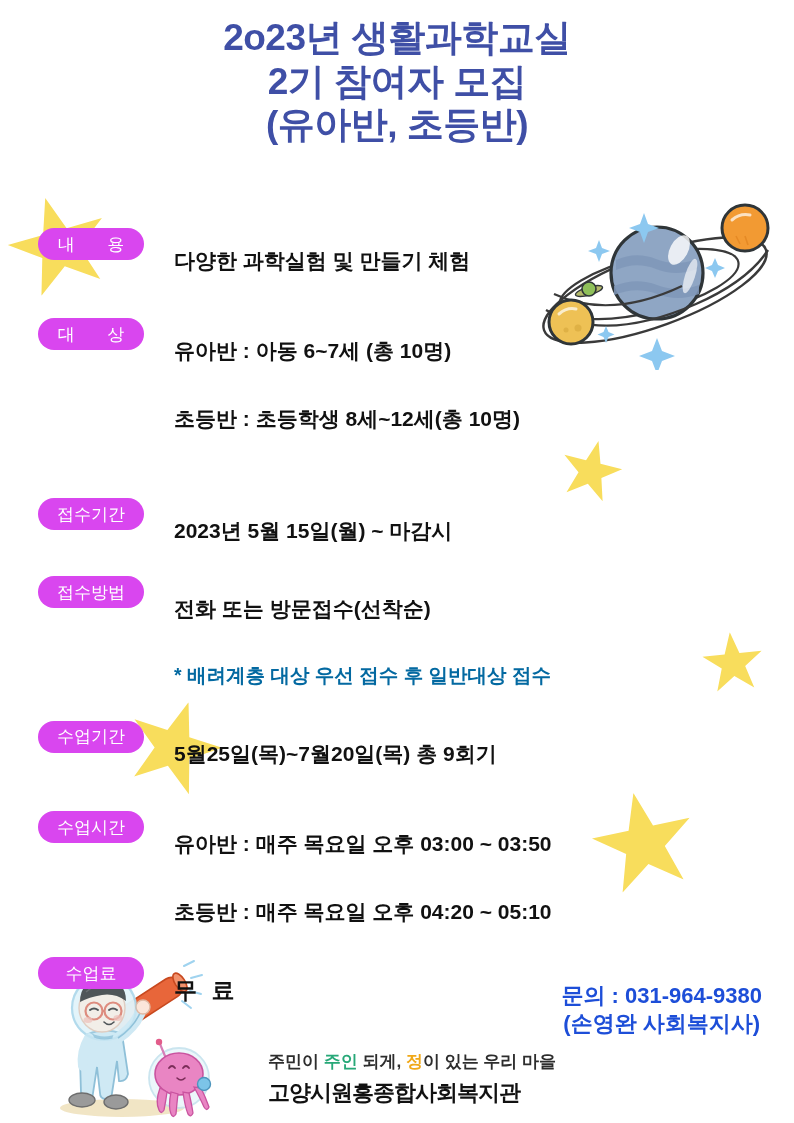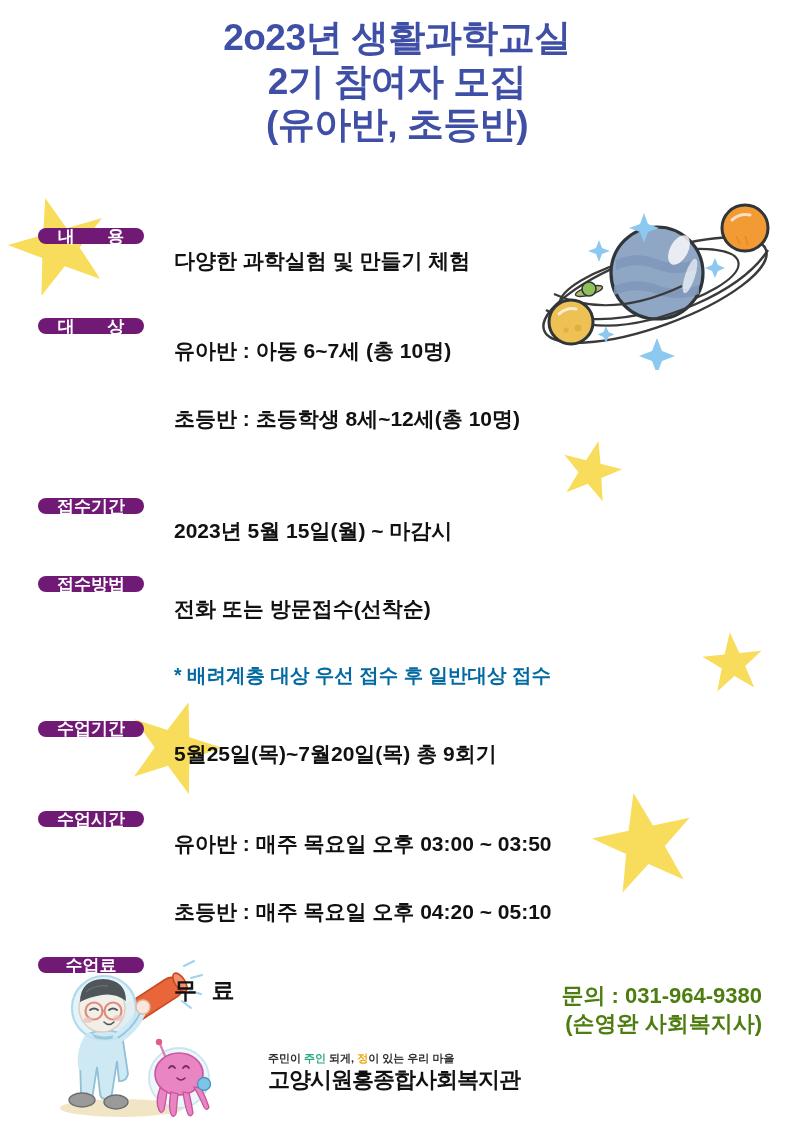--- a/index.html
+++ b/index.html
@@ -52,27 +52,27 @@
     z-index: 5;
   }
   .row {
     position: relative;
     display: flex;
     align-items: flex-start;
   }
   .badge {
     flex: 0 0 auto;
     width: 106px;
-    height: 16px;
+    height: 32px;
     margin-left: 38px;
-    background: #701a75;
+    background: #d946ef;
     border-radius: 18px;
     color: #ffffff;
     font-size: 17px;
-    font-weight: 700;
+    font-weight: 400;
     display: flex;
     align-items: center;
     justify-content: center;
     letter-spacing: 0px;
     box-sizing: border-box;
   }
   .badge.spaced { letter-spacing: 14px; text-indent: 14px; }
   .badge-spacer {
     flex: 0 0 auto;
     width: 106px;
@@ -129,37 +129,38 @@
     position: absolute;
     right: 32px;
     top: 982px;
     text-align: right;
     z-index: 5;
   }
   .contact-line {
     font-size: 22px;
     font-weight: 700;
     line-height: 1.28;
-    color: #4d7c0f;
-    white-space: nowrap;
+    color: #1d4ed8;
+    white-space: nowrap;
+    text-align: center;
   }
 
   
   .footer {
     position: absolute;
     left: 268px;
     top: 1052px;
     z-index: 5;
   }
   .tagline {
-    font-size: 11px;
+    font-size: 17px;
     font-weight: 700;
     color: #2d2d2d;
     line-height: 1.2;
-    margin-bottom: 3px;
+    margin-bottom: 9px;
     white-space: nowrap;
   }
   .tagline .green { color: #27a878; }
   .tagline .orange { color: #f0a818; }
   .org-name {
     font-size: 22px;
     font-weight: 700;
     color: #111111;
     letter-spacing: -1px;
     line-height: 1.1;

